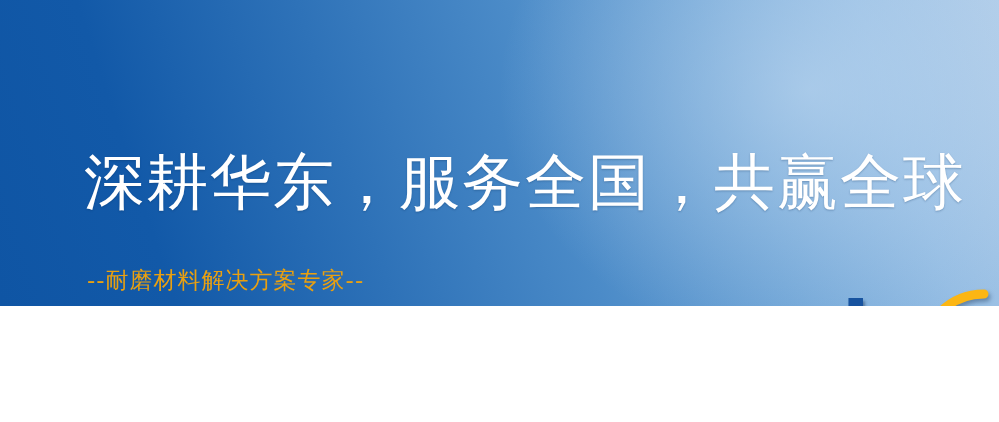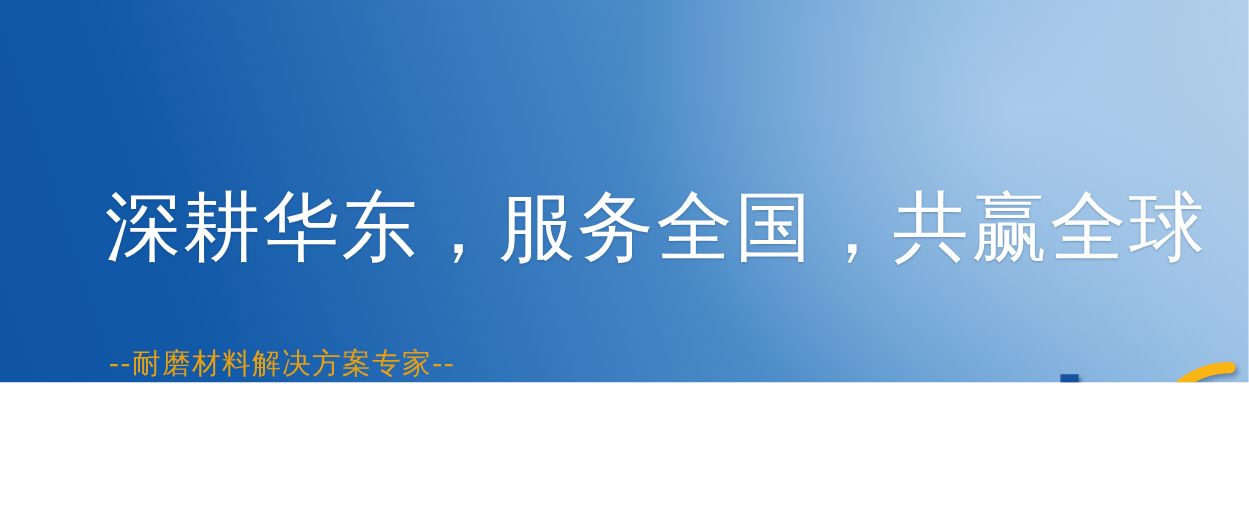--- a/index.html
+++ b/index.html
@@ -51,21 +51,21 @@
     line-height: 1.12;
     letter-spacing: 2px;
     white-space: nowrap;
     text-shadow: 0 1px 2px rgba(10,45,90,0.30);
   }
 
   
   .subtitle {
     position: absolute;
     left: 87px;
-    top: 275px;
+    top: 265px;
     color: #e9a010;
     font-family: "DejaVu Sans", "Liberation Sans", sans-serif;
     font-size: 23px;
     font-weight: 400;
     letter-spacing: 1px;
     white-space: nowrap;
   }
 
   
   .logo {

